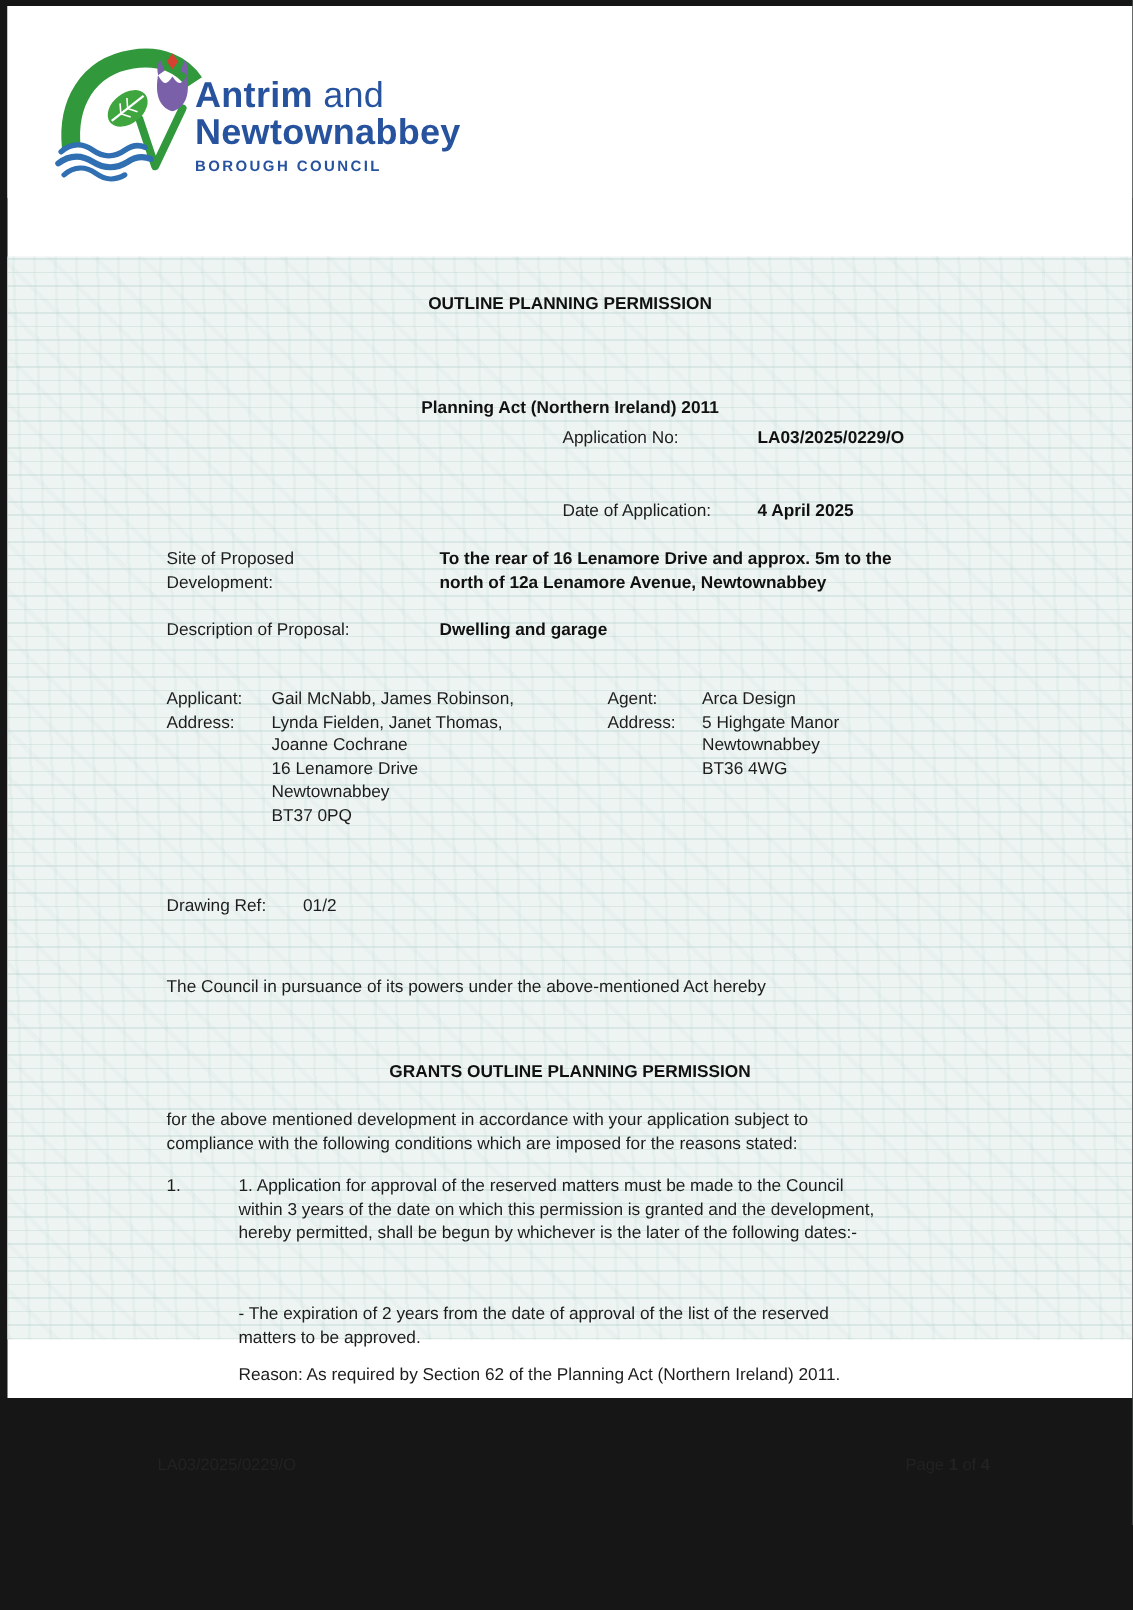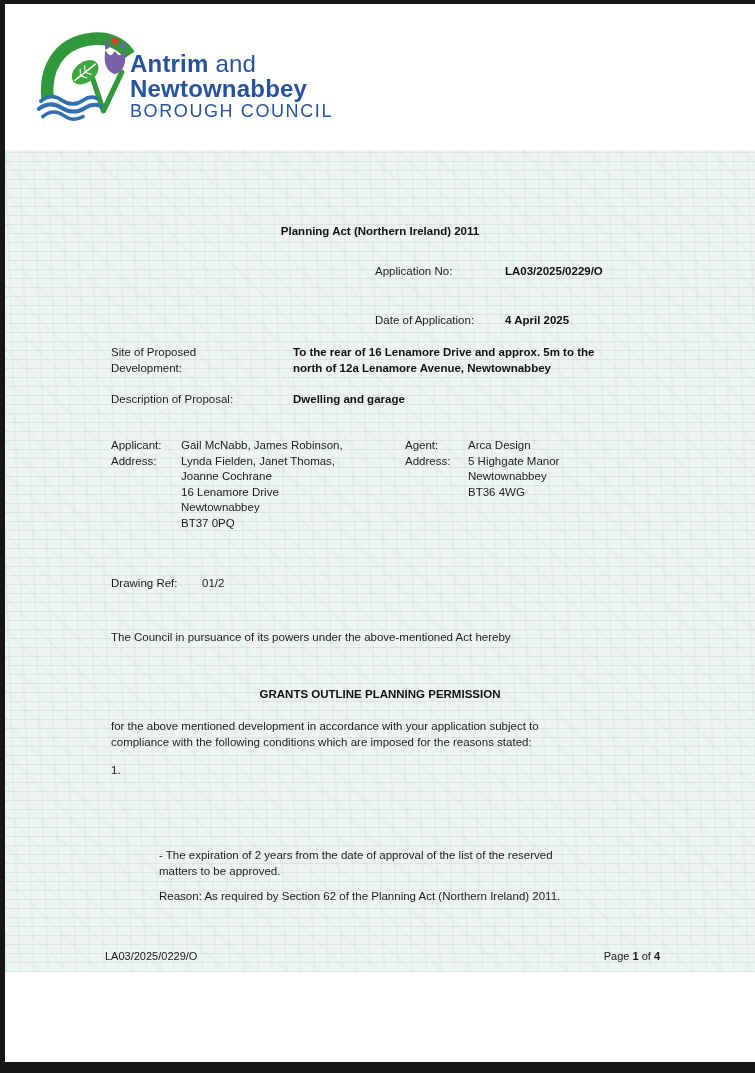--- a/index.html
+++ b/index.html
@@ -7,32 +7,32 @@
   body { font-family: "Liberation Sans", sans-serif; }
 
   .screen {
     width: 755px; height: 1073px;
     background: #161616;
     padding: 4px 0 11px 5px;
     overflow: hidden;
     position: relative;
   }
   .page {
-    width: 750px; height: 1058px;
+    width: 750px; height: 928px;
     background: #ffffff;
-    display: flex; flex-direction: column;
+    display: flex; flex-direction: column; gap: 39px;
   }
 
   
   .letterhead { height: 146px; position: relative; background: #fff; }
   .logo-mark { position: absolute; left: 30px; top: 26px; width: 106px; height: 98px; }
   .logo-text { position: absolute; left: 125px; top: 47px; color: #27529e; }
   .logo-name { font-size: 24px; line-height: 25px; font-weight: bold; letter-spacing: 0.2px; }
   .logo-name .lt { font-weight: 400; }
-  .logo-sub { font-size: 18px; line-height: 17px; font-weight: 400; letter-spacing: 1.6px; margin-top: 2px; }
+  .logo-sub { font-size: 10px; line-height: 17px; font-weight: 700; letter-spacing: 1.6px; margin-top: 2px; }
 
   
   .paper {
     height: 822px; position: relative;
     color: #1d1d1d;
     font-size: 11.5px; line-height: 15.5px;
     background-color: #edf4f2;
     background-image:
       repeating-linear-gradient(0deg,
         rgba(150,188,182,0.22) 0px, rgba(150,188,182,0.22) 1px,
@@ -88,22 +88,23 @@
       </svg>
       <div class="logo-text">
         <div class="logo-name"><span>Antrim</span> <span class="lt">and</span></div>
         <div class="logo-name">Newtownabbey</div>
         <div class="logo-sub">BOROUGH COUNCIL</div>
       </div>
     </header>
 
     <main class="paper">
 
+      <div class="abs ctr bold" style="top:25px;">OUTLINE PLANNING PERMISSION</div>
 
-      <div class="abs ctr bold" style="top:74px;">Planning Act (Northern Ireland) 2011</div>
+      <div class="abs ctr bold" style="top:94px;">Planning Act (Northern Ireland) 2011</div>
 
       <div class="abs" style="left:370px;top:114px;">Application No:</div>
       <div class="abs bold" style="left:500px;top:114px;">LA03/2025/0229/O</div>
 
       <div class="abs" style="left:370px;top:163px;">Date of Application:</div>
       <div class="abs bold" style="left:500px;top:163px;">4 April 2025</div>
 
       <div class="abs ml" style="left:106px;top:195px;">Site of Proposed
 Development:</div>
       <div class="abs ml bold" style="left:288px;top:195px;">To the rear of 16 Lenamore Drive and approx. 5m to the
@@ -132,20 +133,23 @@
       <div class="abs" style="left:197px;top:426px;">01/2</div>
 
       <div class="abs" style="left:106px;top:480px;">The Council in pursuance of its powers under the above-mentioned Act hereby</div>
 
       <div class="abs ml" style="left:106px;top:569px;">for the above mentioned development in accordance with your application subject to
 compliance with the following conditions which are imposed for the reasons stated:</div>
 
       <div class="abs ctr bold" style="top:537px;">GRANTS OUTLINE PLANNING PERMISSION</div>
 
       <div class="abs" style="left:106px;top:613px;">1.</div>
+      <div class="abs ml" style="left:154px;top:613px;">1. Application for approval of the reserved matters must be made to the Council
+within 3 years of the date on which this permission is granted and the development,
+hereby permitted, shall be begun by whichever is the later of the following dates:-</div>
       <div class="abs ml" style="left:154px;top:698px;">- The expiration of 2 years from the date of approval of the list of the reserved
 matters to be approved.</div>
       <div class="abs" style="left:154px;top:739px;">Reason: As required by Section 62 of the Planning Act (Northern Ireland) 2011.</div>
 
       <div class="abs footer-text" style="left:100px;top:799px;">LA03/2025/0229/O</div>
       <div class="abs footer-text" style="right:95px;top:799px;"><span>Page</span> <b>1</b> <span>of</span> <b>4</b></div>
     </main>
 
     <div class="bottom-strip"></div>
   </div>

